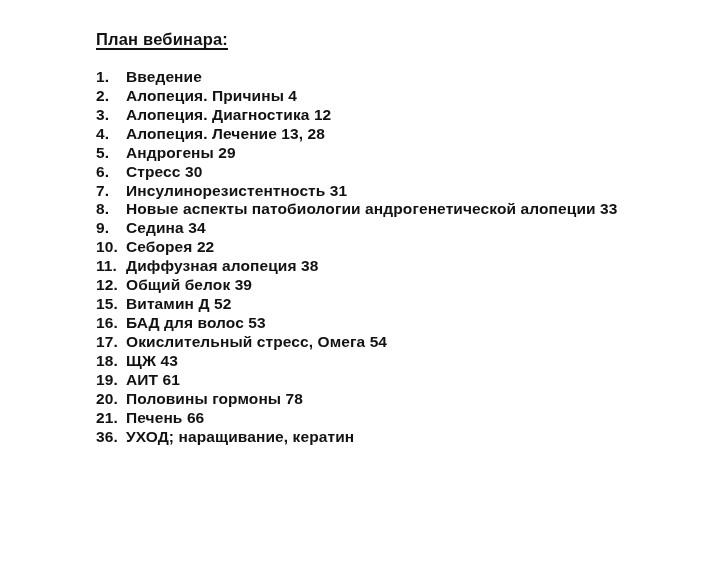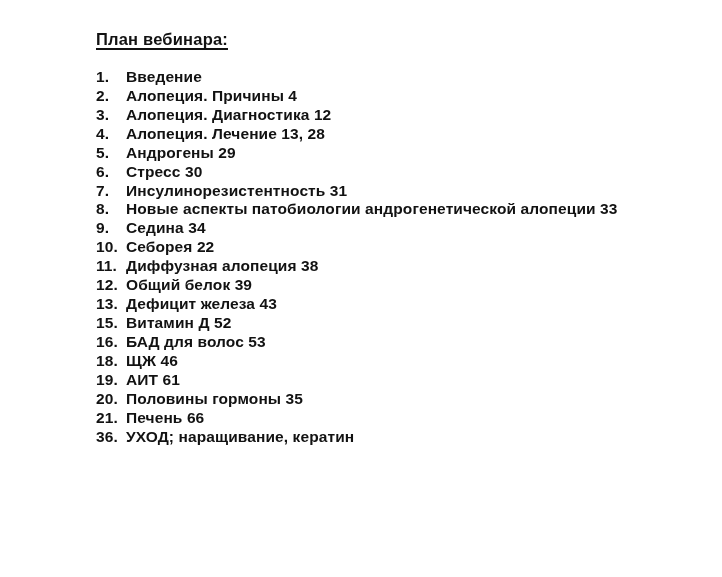--- a/index.html
+++ b/index.html
@@ -99,42 +99,42 @@
       </div>
       <div class="plan-row">
         <span class="plan-num">11.</span>
         <span class="plan-text">Диффузная алопеция 38</span>
       </div>
       <div class="plan-row">
         <span class="plan-num">12.</span>
         <span class="plan-text">Общий белок 39</span>
       </div>
       <div class="plan-row">
-        <span class="plan-num">13.</span>
-        <span class="plan-text">Дефицит железа 43</span>
-      </div>
-      <div class="plan-row">
         <span class="plan-num">15.</span>
         <span class="plan-text">Витамин Д 52</span>
       </div>
       <div class="plan-row">
         <span class="plan-num">16.</span>
         <span class="plan-text">БАД для волос 53</span>
       </div>
       <div class="plan-row">
+        <span class="plan-num">17.</span>
+        <span class="plan-text">Окислительный стресс, Омега 54</span>
+      </div>
+      <div class="plan-row">
         <span class="plan-num">18.</span>
-        <span class="plan-text">ЩЖ 46</span>
+        <span class="plan-text">ЩЖ 43</span>
       </div>
       <div class="plan-row">
         <span class="plan-num">19.</span>
         <span class="plan-text">АИТ 61</span>
       </div>
       <div class="plan-row">
         <span class="plan-num">20.</span>
-        <span class="plan-text">Половины гормоны 35</span>
+        <span class="plan-text">Половины гормоны 78</span>
       </div>
       <div class="plan-row">
         <span class="plan-num">21.</span>
         <span class="plan-text">Печень 66</span>
       </div>
       <div class="plan-row">
         <span class="plan-num">36.</span>
         <span class="plan-text">УХОД; наращивание, кератин</span>
       </div>
     </div>

